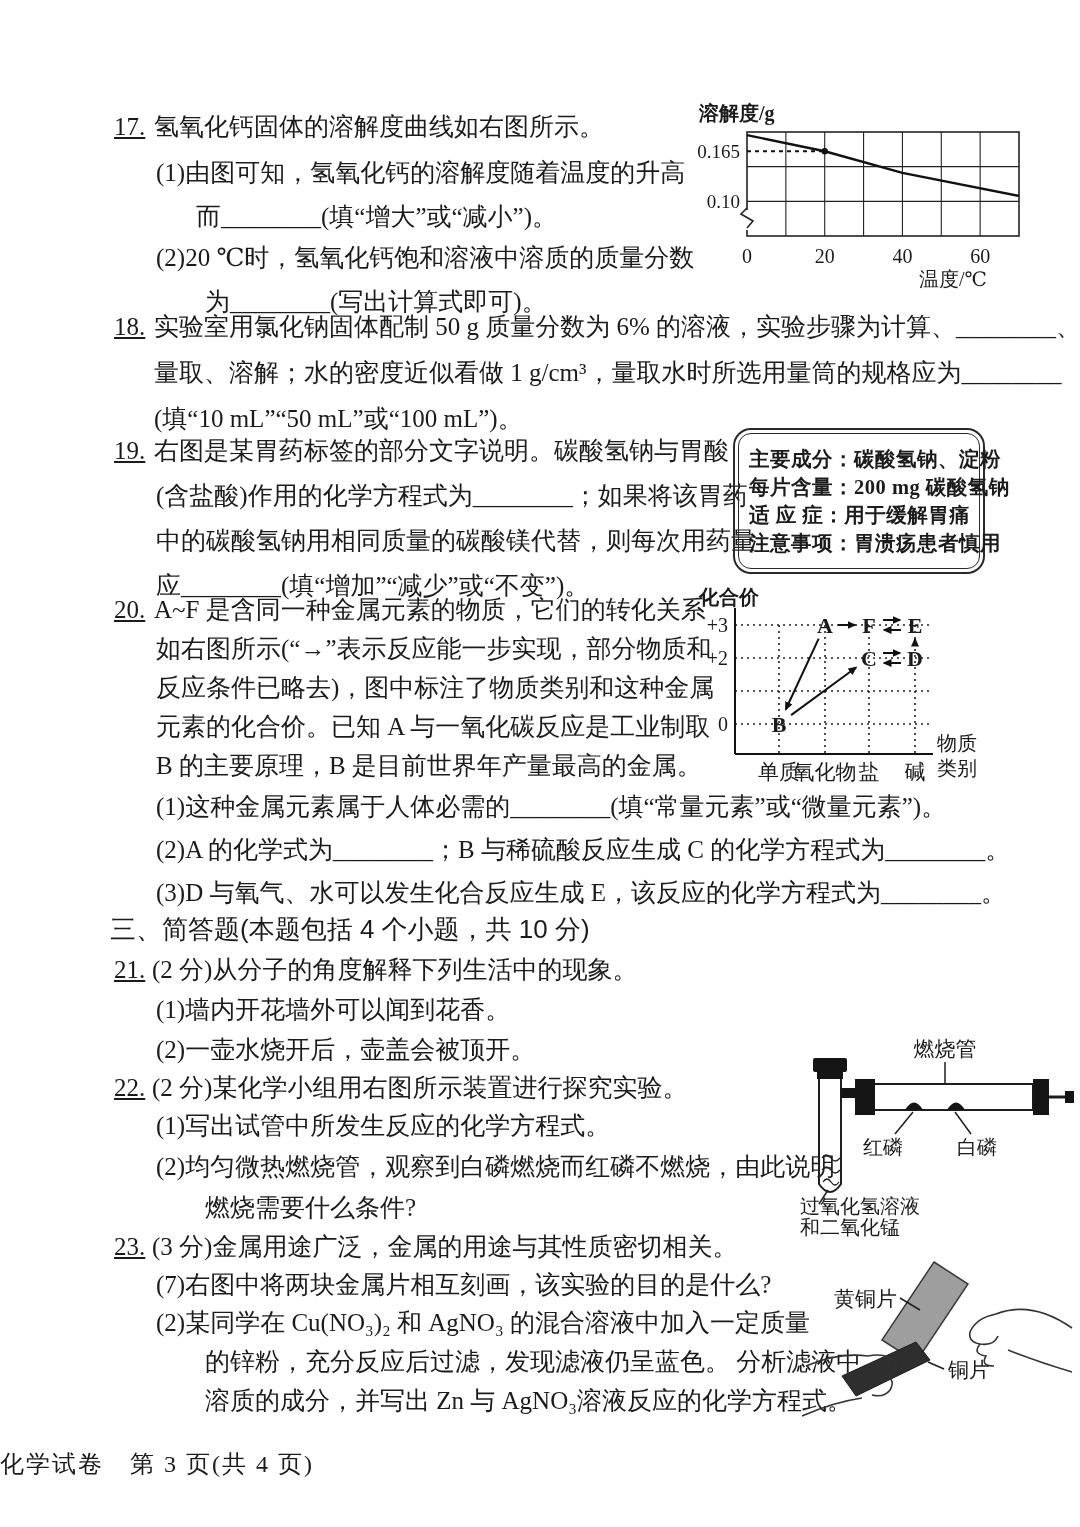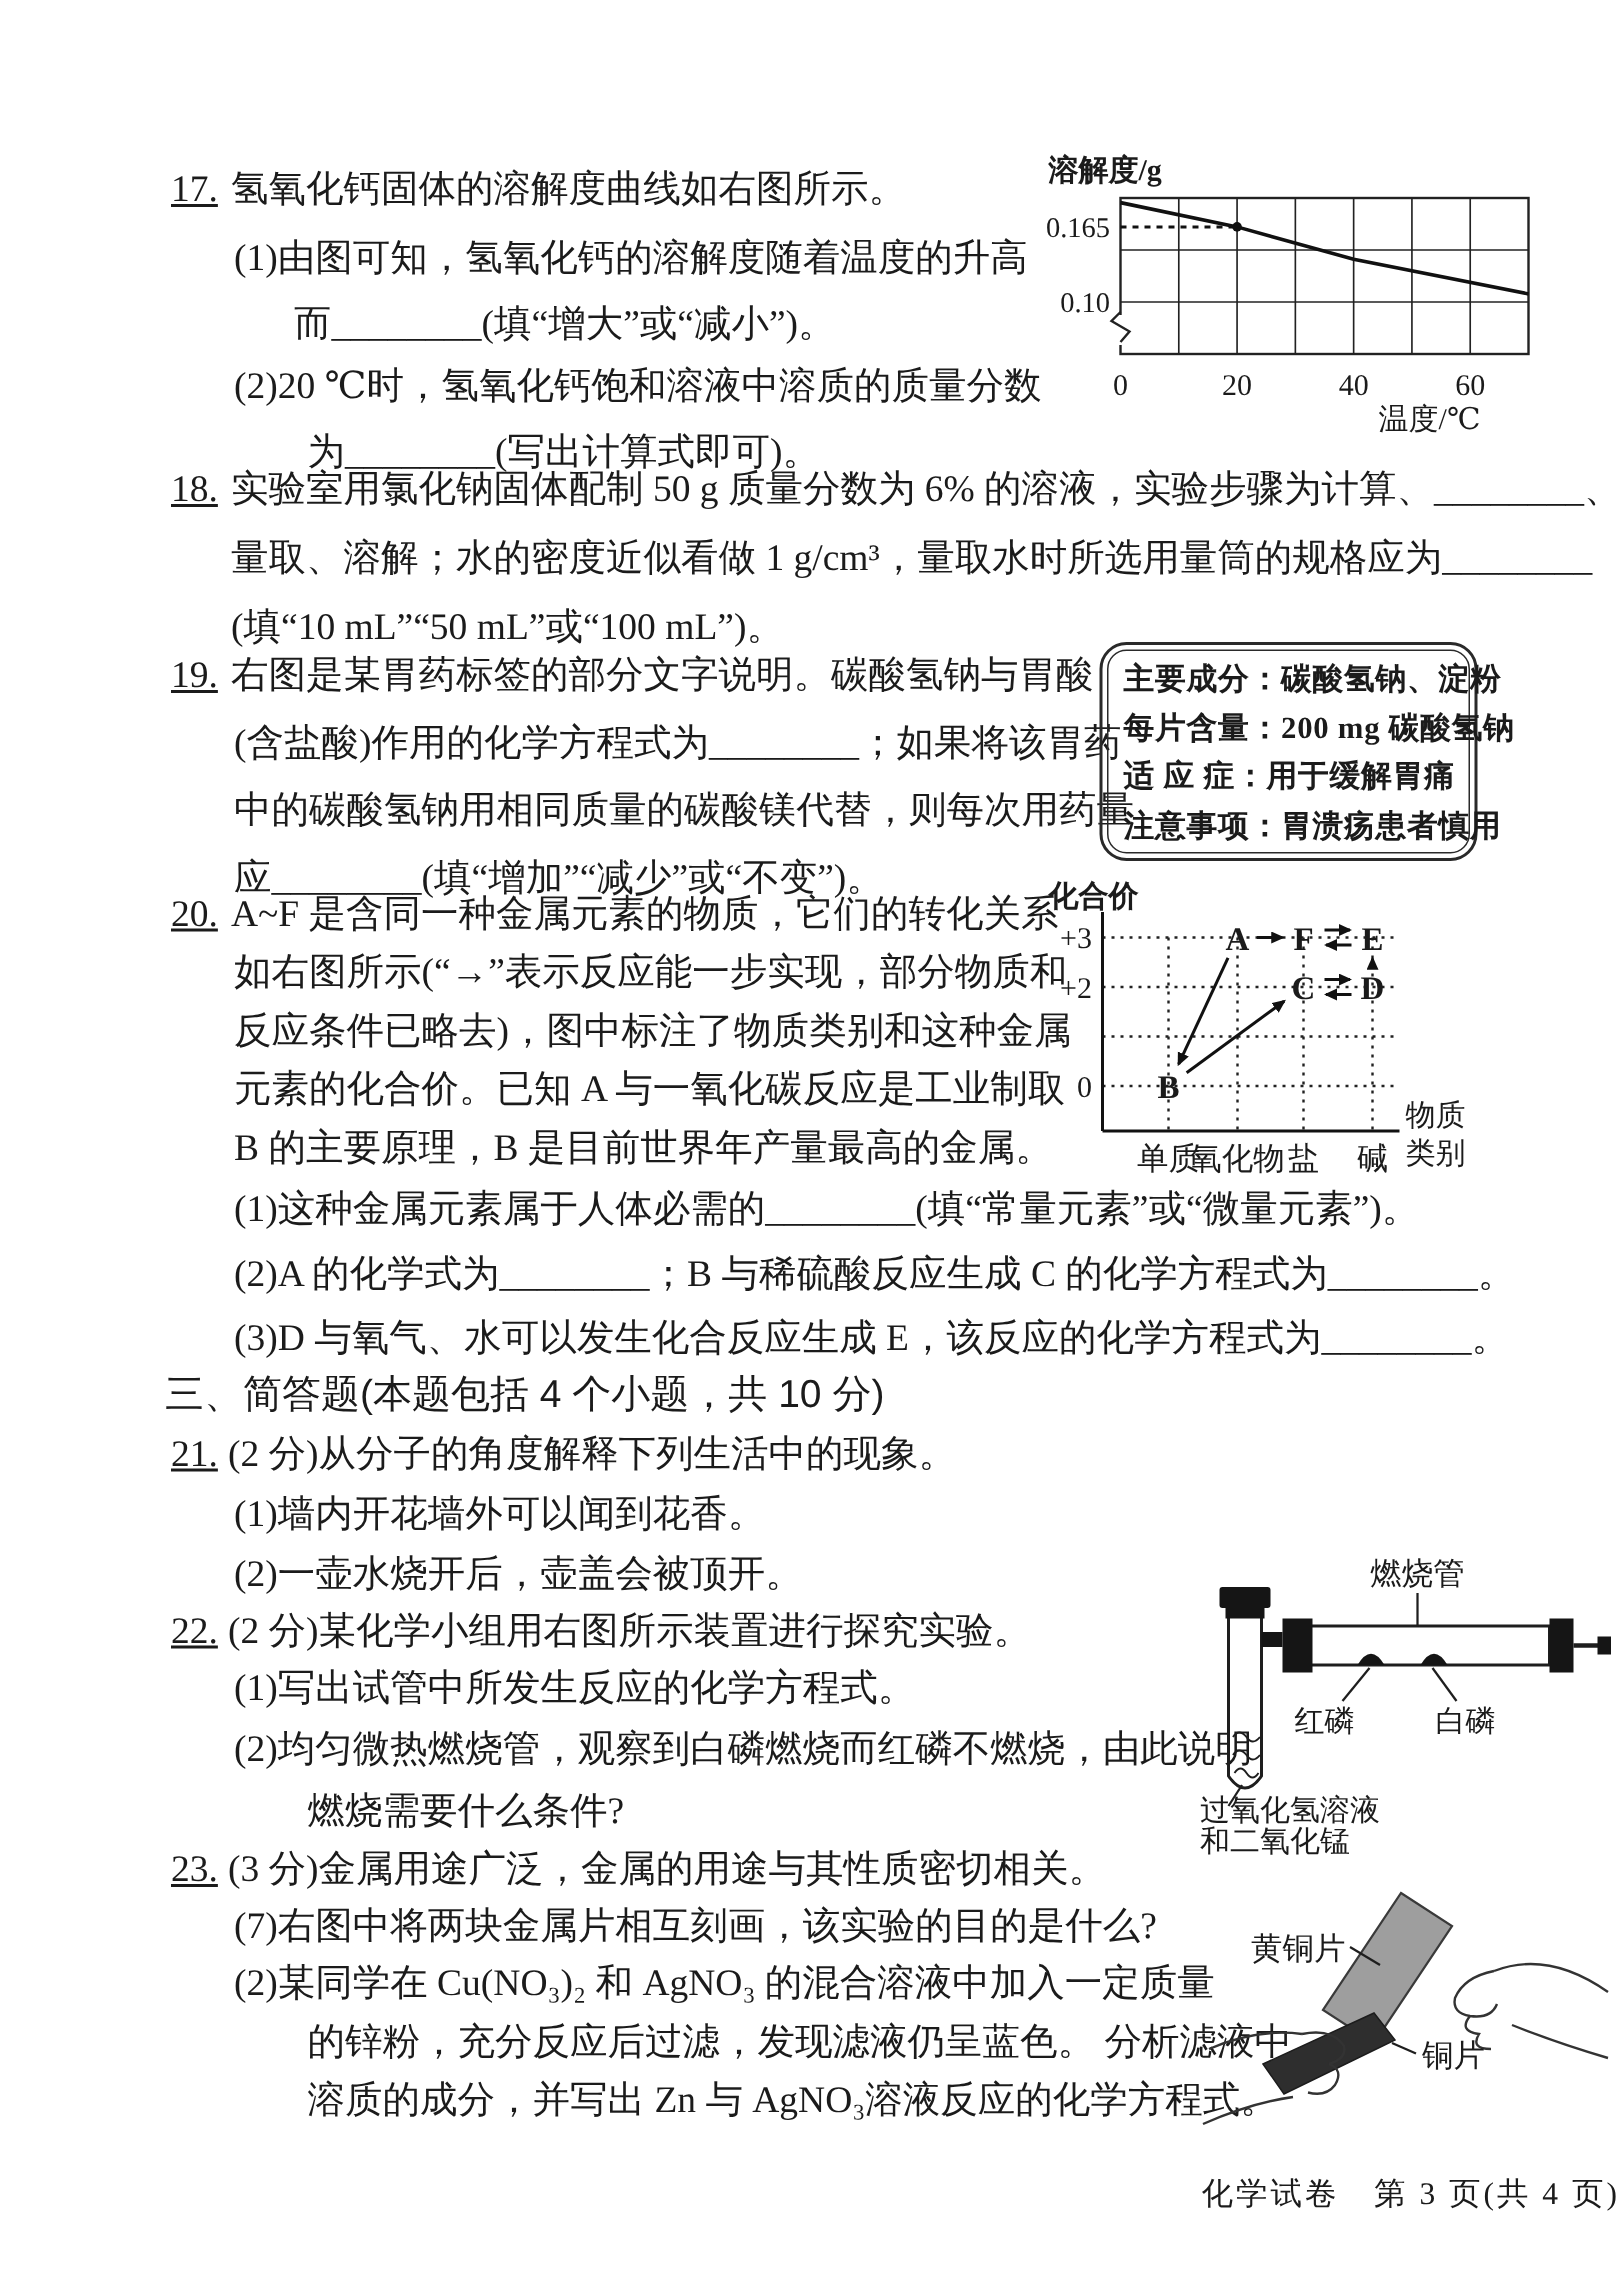--- a/index.html
+++ b/index.html
@@ -4,29 +4,29 @@
 <style>
   html,body{margin:0;padding:0;}
   body{
     width:1080px;height:1527px;position:relative;background:#ffffff;
     font-family:"Liberation Serif","DejaVu Serif",serif;color:#1b1b1b;
     overflow:hidden;
   }
   .ln{position:absolute;white-space:nowrap;font-size:25px;line-height:1.2;}
   .num{font-size:25px;text-decoration:underline;}
   .heading{font-family:"Liberation Sans","DejaVu Sans",sans-serif;font-weight:normal;font-size:26px;}
-  .footer{position:absolute;left:0;top:1448px;width:100%;text-align:right;font-size:21px;letter-spacing:2px;}
+  .footer{position:absolute;left:0;top:1448px;width:100%;text-align:left;font-size:24px;letter-spacing:2px;}
   
   .medbox{
     position:absolute;left:733px;top:428px;width:252px;height:146px;
     border:2.5px solid #2a2a2a;border-radius:18px;box-sizing:border-box;padding:3px;
   }
   .medbox-inner{
     width:100%;height:100%;border:1.5px solid #2a2a2a;border-radius:13px;box-sizing:border-box;
-    display:flex;flex-direction:column;justify-content:space-between;padding:4px 10px;
+    display:flex;flex-direction:column;justify-content:center;padding:4px 10px;
   }
   .medline{font-size:20.5px;font-weight:600;white-space:nowrap;letter-spacing:0.5px;}
   svg{position:absolute;overflow:visible;}
   svg text{font-family:"Liberation Serif","DejaVu Serif",serif;fill:#1b1b1b;}
 </style>
 </head>
 <body>
 
 <div class="ln num" style="left:114px;top:112px">17.</div>
 <div class="ln" style="left:154px;top:112px">氢氧化钙固体的溶解度曲线如右图所示。</div>

